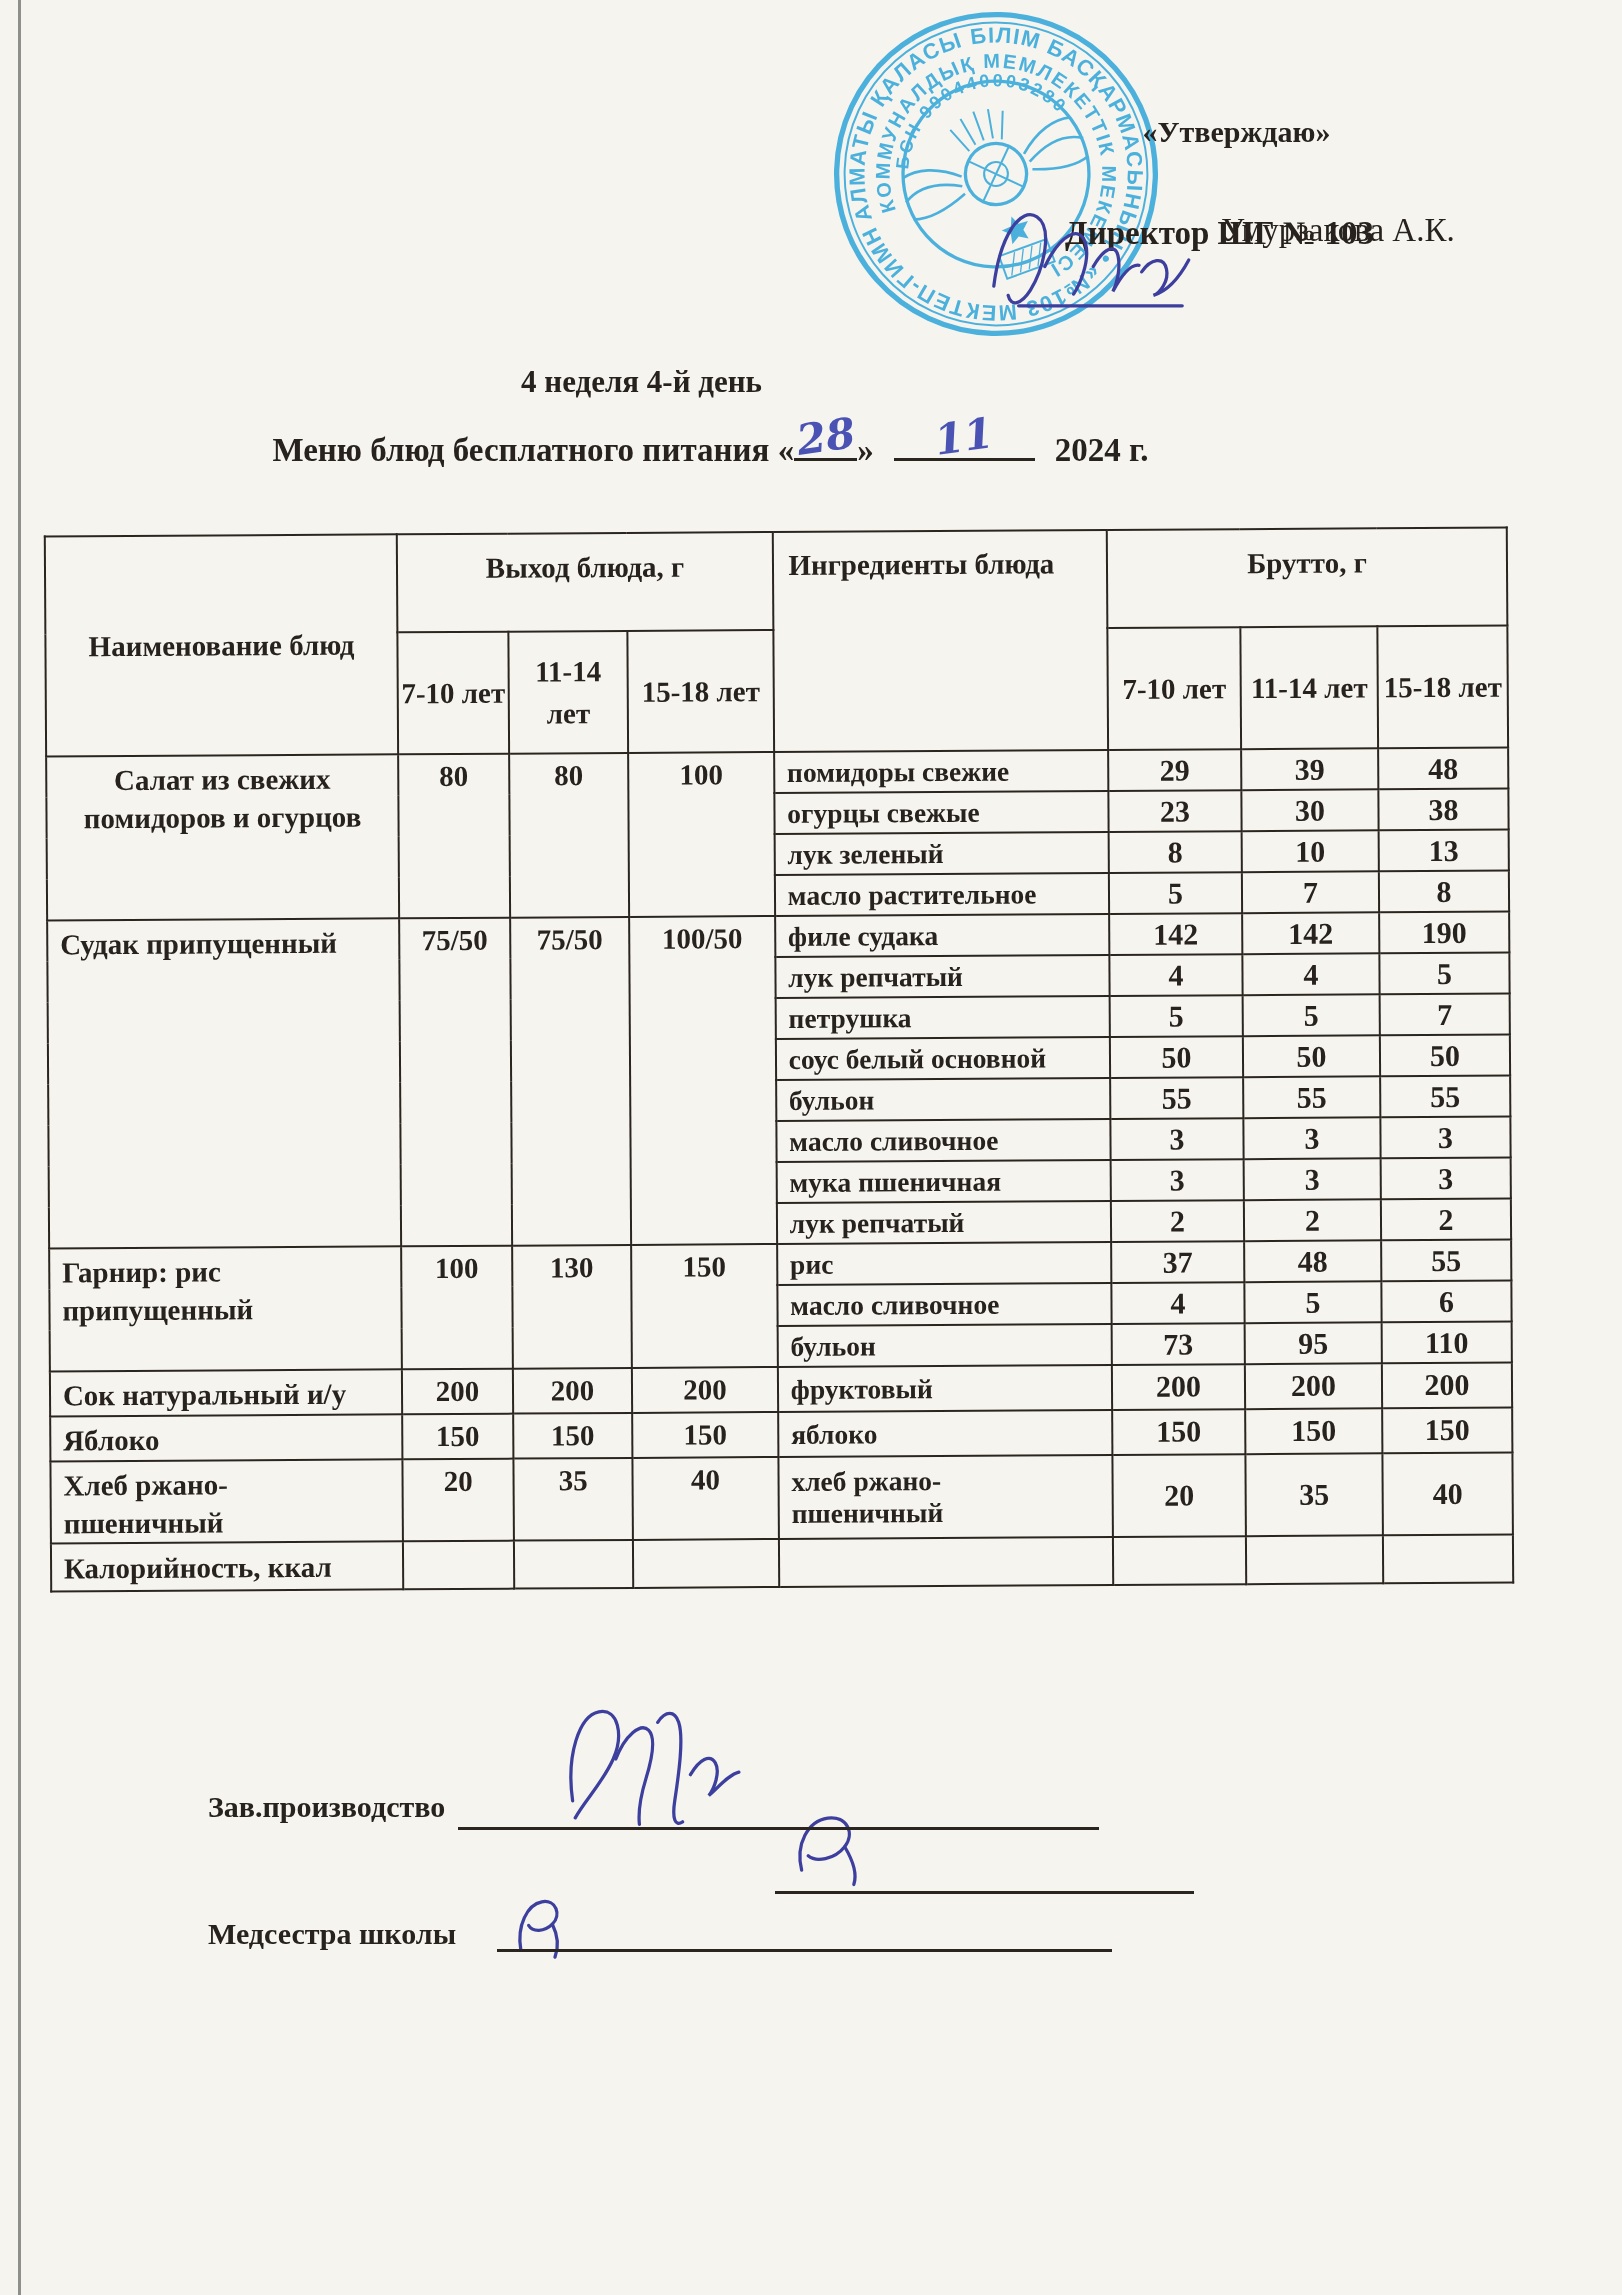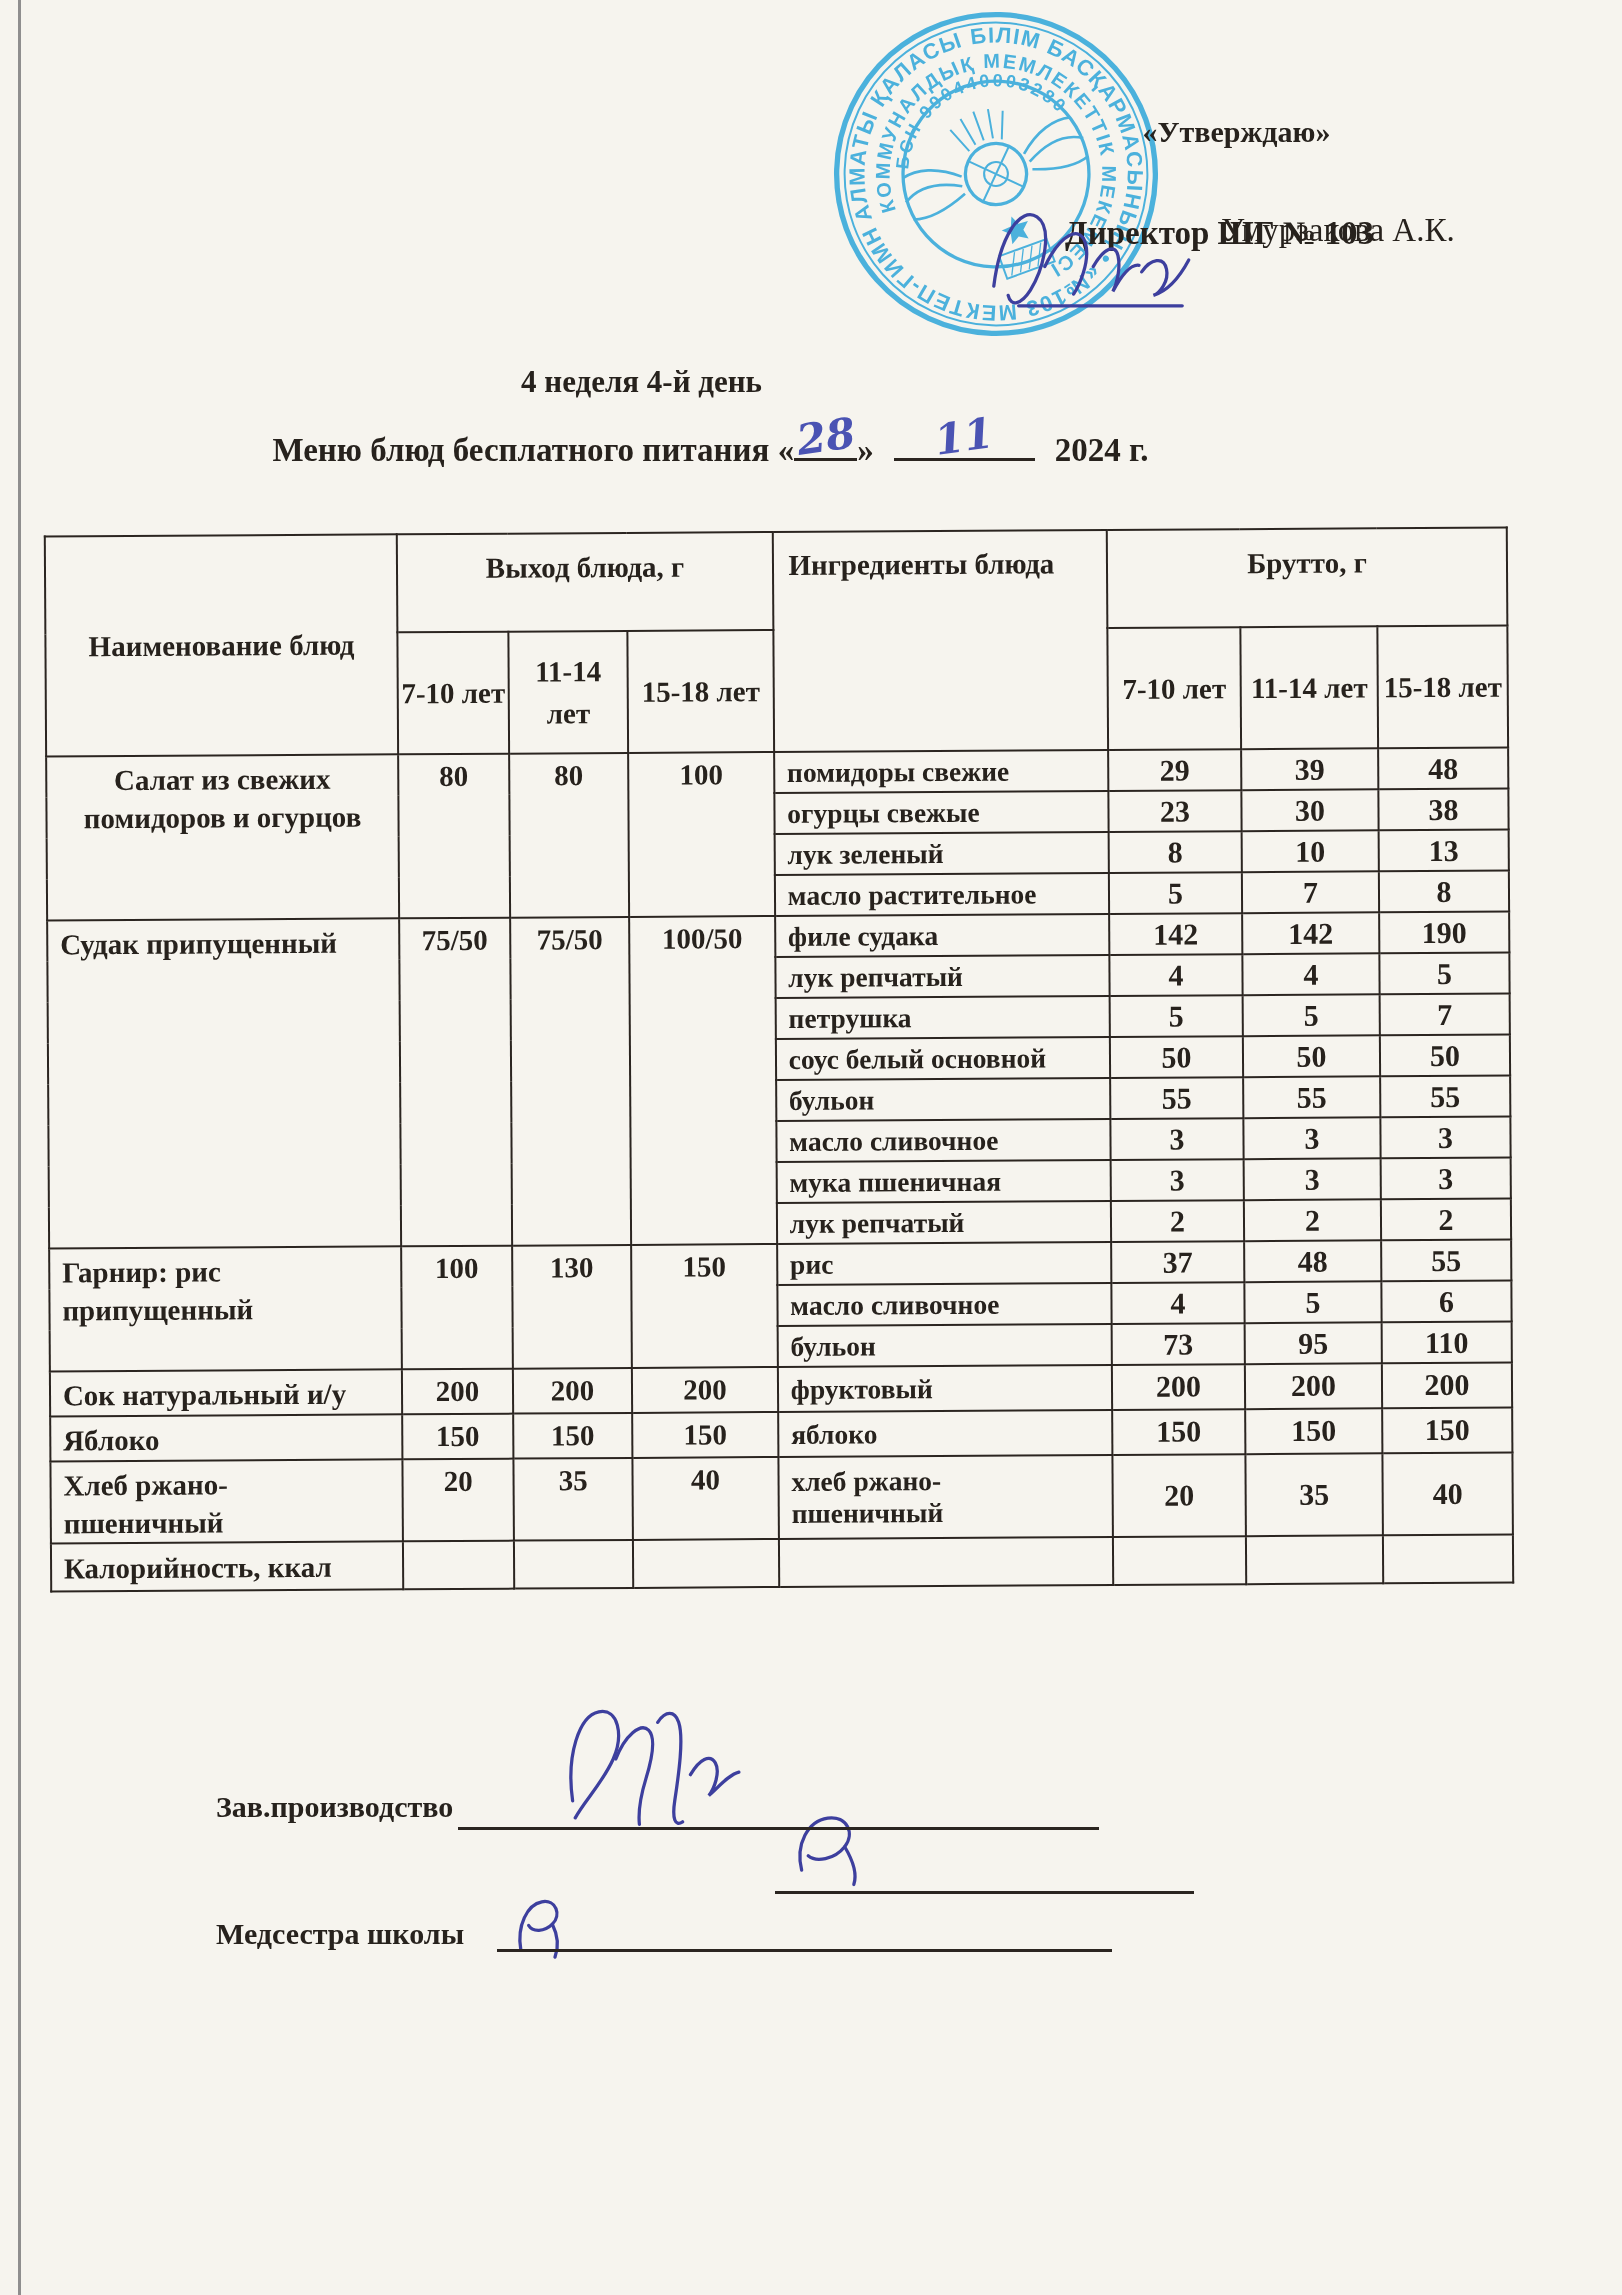--- a/index.html
+++ b/index.html
@@ -50,21 +50,21 @@
   tbody tr{height:41px;}
   tbody tr.tall{height:80px;}
   tbody tr.footer{height:48px;}
   td.dish{vertical-align:top;text-align:left;padding:5.2px 26px 0 11.8px;font-size:29px;line-height:1.3;}
   td.dish.center{text-align:center;padding:5.2px 9.2px 0;}
   td.out{vertical-align:top;text-align:center;padding-top:5.2px;font-size:29px;}
   td.ing{vertical-align:middle;text-align:left;padding:0 39px 0 11.8px;font-size:27.5px;line-height:1.15;}
   td.num{vertical-align:middle;text-align:center;font-size:30px;}
 
   
-  .siglabel{position:absolute;font-size:30px;font-weight:bold;white-space:nowrap;margin-left:8px;}
+  .siglabel{position:absolute;font-size:30px;font-weight:bold;white-space:nowrap;}
   .sigline{position:absolute;height:3.3px;background:var(--line);}
   .lbl1{left:208px;top:1790px;} .line1{left:458px;top:1827px;width:641px;}
   .lbl2{left:208px;top:1854px;} .line2{left:775px;top:1891px;width:419px;}
   .lbl3{left:208px;top:1917px;} .line3{left:497px;top:1949px;width:615px;}
   .sig-cook{left:553px;top:1696px;width:216px;height:141px;}
   .sig-zavuch{left:782px;top:1805px;width:98px;height:88px;}
   .sig-nurse{left:501px;top:1886px;width:79px;height:79px;}
 </style>
 </head>
 <body>

